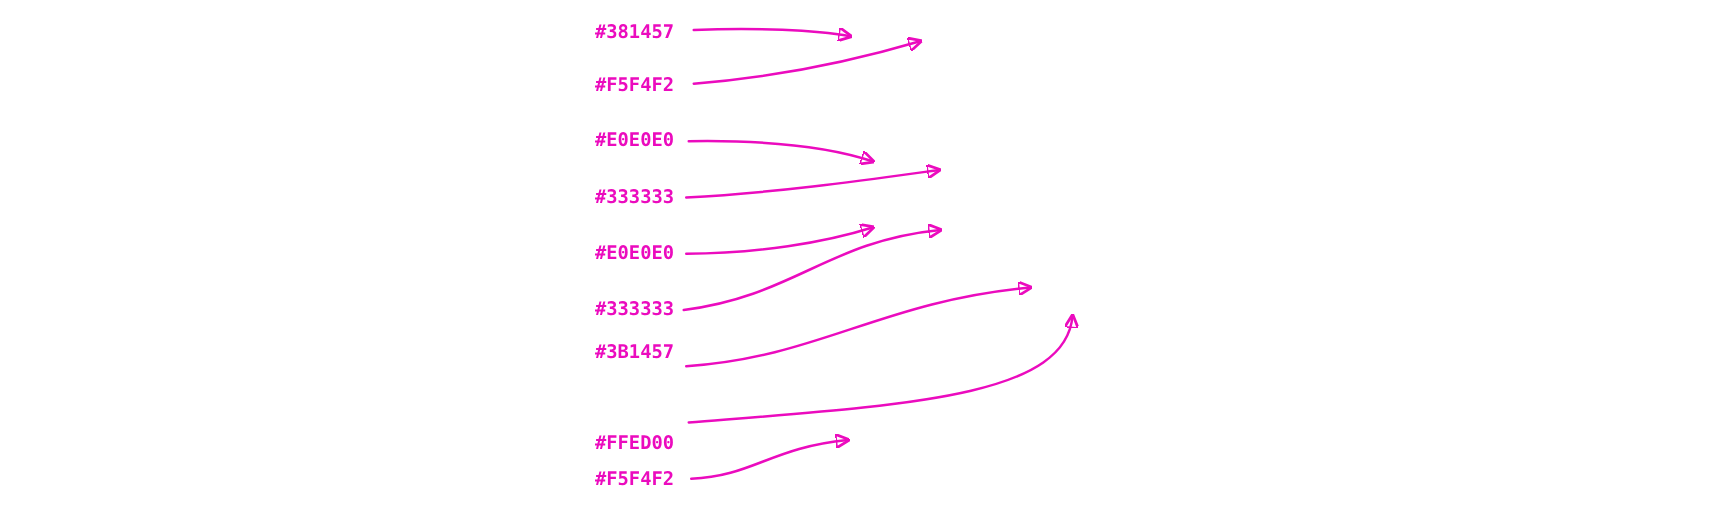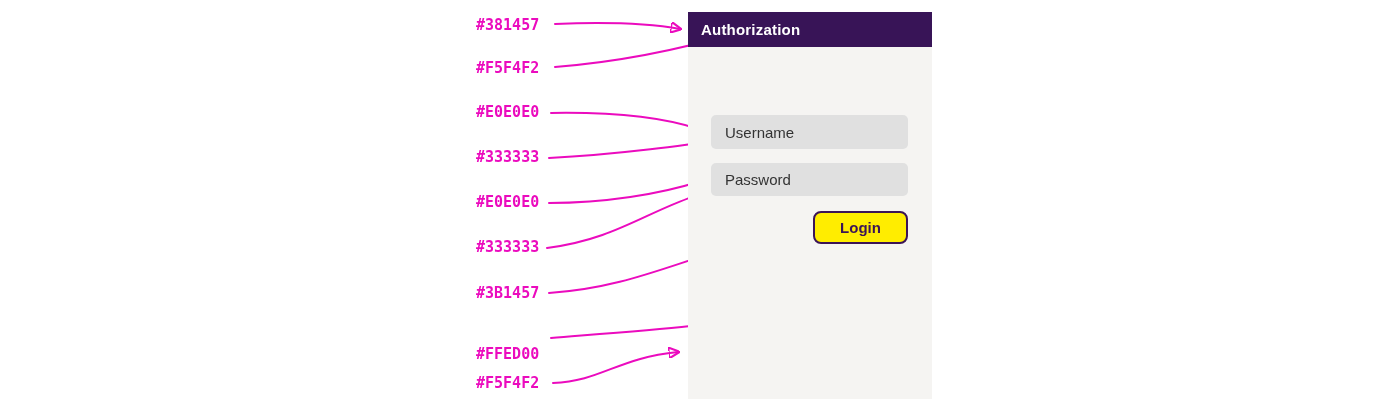--- a/index.html
+++ b/index.html
@@ -108,43 +108,35 @@
 <body>
 
 <div class="canvas">
 
   <div class="color-label" style="top:16px">#381457</div>
   <div class="color-label" style="top:59px">#F5F4F2</div>
   <div class="color-label" style="top:103px">#E0E0E0</div>
   <div class="color-label" style="top:148px">#333333</div>
   <div class="color-label" style="top:193px">#E0E0E0</div>
   <div class="color-label" style="top:238px">#333333</div>
-  <div class="color-label" style="top:284px">#3B1457</div>
+  <div class="color-label" style="top:272px">#3B1457</div>
   <div class="color-label" style="top:345px">#FFED00</div>
   <div class="color-label" style="top:374px">#F5F4F2</div>
 
   <svg class="arrows" viewBox="0 0 1380 412" xmlns="http://www.w3.org/2000/svg">
     <defs>
       <marker id="ah" viewBox="0 0 10 10" refX="8.5" refY="5" markerWidth="5.5" markerHeight="5.5" orient="auto-start-reverse">
         <path d="M0,0 L10,5 L0,10 z" fill="#EB0BBE" stroke="none"></path>
       </marker>
     </defs>
     <path d="M 555,24 C 605,22 652,24 680,29" marker-end="url(#ah)"></path>
     <path d="M 555,67 C 618,62 675,51 736,33" marker-end="url(#ah)"></path>
     <path d="M 551,113 C 612,112 662,117 698,129" marker-end="url(#ah)"></path>
     <path d="M 549,158 C 625,154 700,143 751,136" marker-end="url(#ah)"></path>
     <path d="M 549,203 C 605,203 660,194 698,182" marker-end="url(#ah)"></path>
     <path d="M 547,248 C 635,237 662,193 752,184" marker-end="url(#ah)"></path>
     <path d="M 549,293 C 655,286 705,241 824,230" marker-end="url(#ah)"></path>
     <path d="M 551,338 C 725,324 852,318 858,253" marker-end="url(#ah)"></path>
     <path d="M 553,383 C 602,381 617,358 678,352" marker-end="url(#ah)"></path>
   </svg>
 
-  <div class="auth-card">
-    <div class="card-header">
-      <span class="card-title">Authorization</span>
-    </div>
-    <input class="text-field field-username" type="text" placeholder="Username" style="">
-    <input class="text-field field-password" type="text" placeholder="Password" style="">
-    <button class="login-button">Login</button>
-  </div>
 
 </div>
 
 </body></html>

